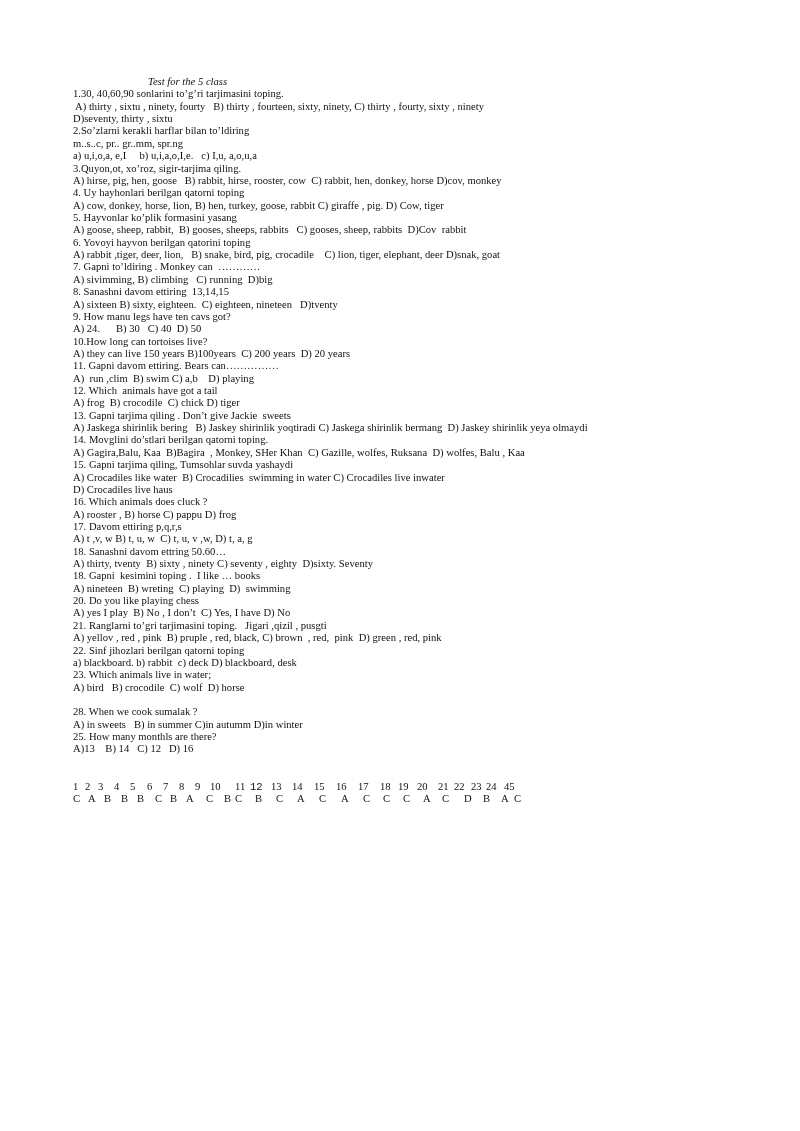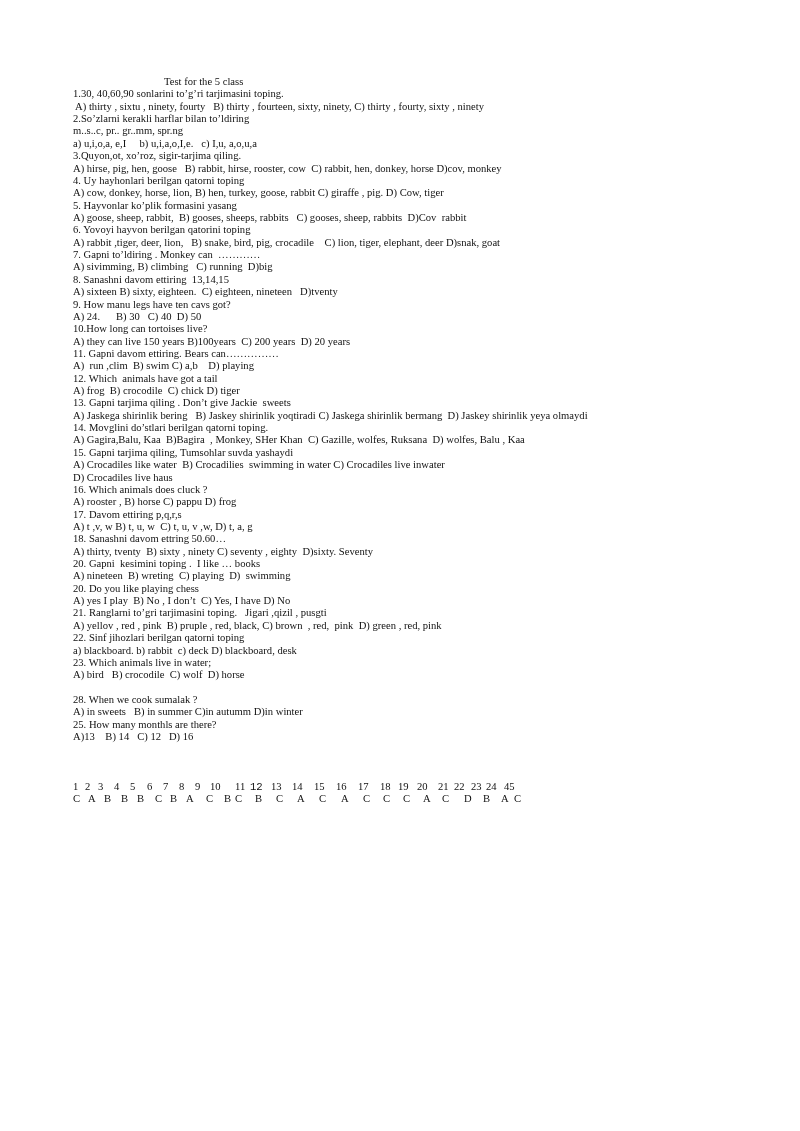--- a/index.html
+++ b/index.html
@@ -2,37 +2,38 @@
 <html><head>
 <meta charset="utf-8">
 <style>
   html, body { margin: 0; padding: 0; background: #ffffff; }
   body { width: 800px; height: 1131px; position: relative; overflow: hidden; }
   .page {
     position: absolute; left: 0; top: 0; width: 800px; height: 1131px; background: #fff;
     font-family: "Liberation Serif", "DejaVu Serif", serif;
     color: #111; font-size: 10.6px;
   }
-  .title { position: absolute; left: 164px; top: 76px; line-height: 12.4px; white-space: pre; }
+  .title { position: absolute; left: 148px; top: 76px; line-height: 12.4px; white-space: pre; font-style: italic; }
   .body { position: absolute; left: 73px; top: 88.4px; }
   .line { line-height: 12.37px; height: 12.37px; white-space: pre; }
   .blank { height: 12.37px; }
   .key { position: absolute; left: 73px; top: 781px; }
   .key-row { line-height: 12.2px; height: 12.2px; position: relative; }
   .key-cell { position: absolute; top: 0; white-space: pre; }
 </style>
 </head>
 <body>
 
 <div class="page">
   <div class="title">Test for the 5 class</div>
 
   <div class="body" id="body">
       <div class="line">1.30, 40,60,90 sonlarini to’g’ri tarjimasini toping.</div>
       <div class="line"> A) thirty , sixtu , ninety, fourty   B) thirty , fourteen, sixty, ninety, C) thirty , fourty, sixty , ninety</div>
+      <div class="line">D)seventy, thirty , sixtu</div>
       <div class="line">2.So’zlarni kerakli harflar bilan to’ldiring</div>
       <div class="line">m..s..c, pr.. gr..mm, spr.ng</div>
       <div class="line">a) u,i,o,a, e,I     b) u,i,a,o,I,e.   c) I,u, a,o,u,a</div>
       <div class="line">3.Quyon,ot, xo’roz, sigir-tarjima qiling.</div>
       <div class="line">A) hirse, pig, hen, goose   B) rabbit, hirse, rooster, cow  C) rabbit, hen, donkey, horse D)cov, monkey</div>
       <div class="line">4. Uy hayhonlari berilgan qatorni toping</div>
       <div class="line">A) cow, donkey, horse, lion, B) hen, turkey, goose, rabbit C) giraffe , pig. D) Cow, tiger</div>
       <div class="line">5. Hayvonlar ko’plik formasini yasang</div>
       <div class="line">A) goose, sheep, rabbit,  B) gooses, sheeps, rabbits   C) gooses, sheep, rabbits  D)Cov  rabbit</div>
       <div class="line">6. Yovoyi hayvon berilgan qatorini toping</div>
@@ -55,21 +56,21 @@
       <div class="line">A) Gagira,Balu, Kaa  B)Bagira  , Monkey, SHer Khan  C) Gazille, wolfes, Ruksana  D) wolfes, Balu , Kaa</div>
       <div class="line">15. Gapni tarjima qiling, Tumsohlar suvda yashaydi</div>
       <div class="line">A) Crocadiles like water  B) Crocadilies  swimming in water C) Crocadiles live inwater</div>
       <div class="line">D) Crocadiles live haus</div>
       <div class="line">16. Which animals does cluck ?</div>
       <div class="line">A) rooster , B) horse C) pappu D) frog</div>
       <div class="line">17. Davom ettiring p,q,r,s</div>
       <div class="line">A) t ,v, w B) t, u, w  C) t, u, v ,w, D) t, a, g</div>
       <div class="line">18. Sanashni davom ettring 50.60…</div>
       <div class="line">A) thirty, tventy  B) sixty , ninety C) seventy , eighty  D)sixty. Seventy</div>
-      <div class="line">20. Gapni  kesimini toping .  I like … books</div>
+      <div class="line">18. Gapni  kesimini toping .  I like … books</div>
       <div class="line">A) nineteen  B) wreting  C) playing  D)  swimming</div>
       <div class="line">20. Do you like playing chess</div>
       <div class="line">A) yes I play  B) No , I don’t  C) Yes, I have D) No</div>
       <div class="line">21. Ranglarni to’gri tarjimasini toping.   Jigari ,qizil , pusgti</div>
       <div class="line">A) yellov , red , pink  B) pruple , red, black, C) brown  , red,  pink  D) green , red, pink</div>
       <div class="line">22. Sinf jihozlari berilgan qatorni toping</div>
       <div class="line">a) blackboard. b) rabbit  c) deck D) blackboard, desk</div>
       <div class="line">23. Which animals live in water;</div>
       <div class="line">A) bird   B) crocodile  C) wolf  D) horse</div>
       <div class="blank"></div>

